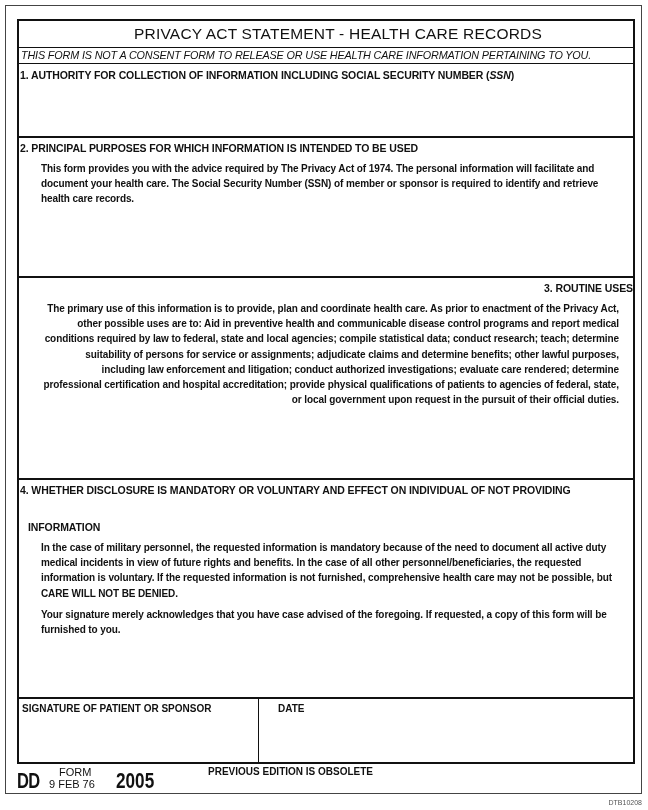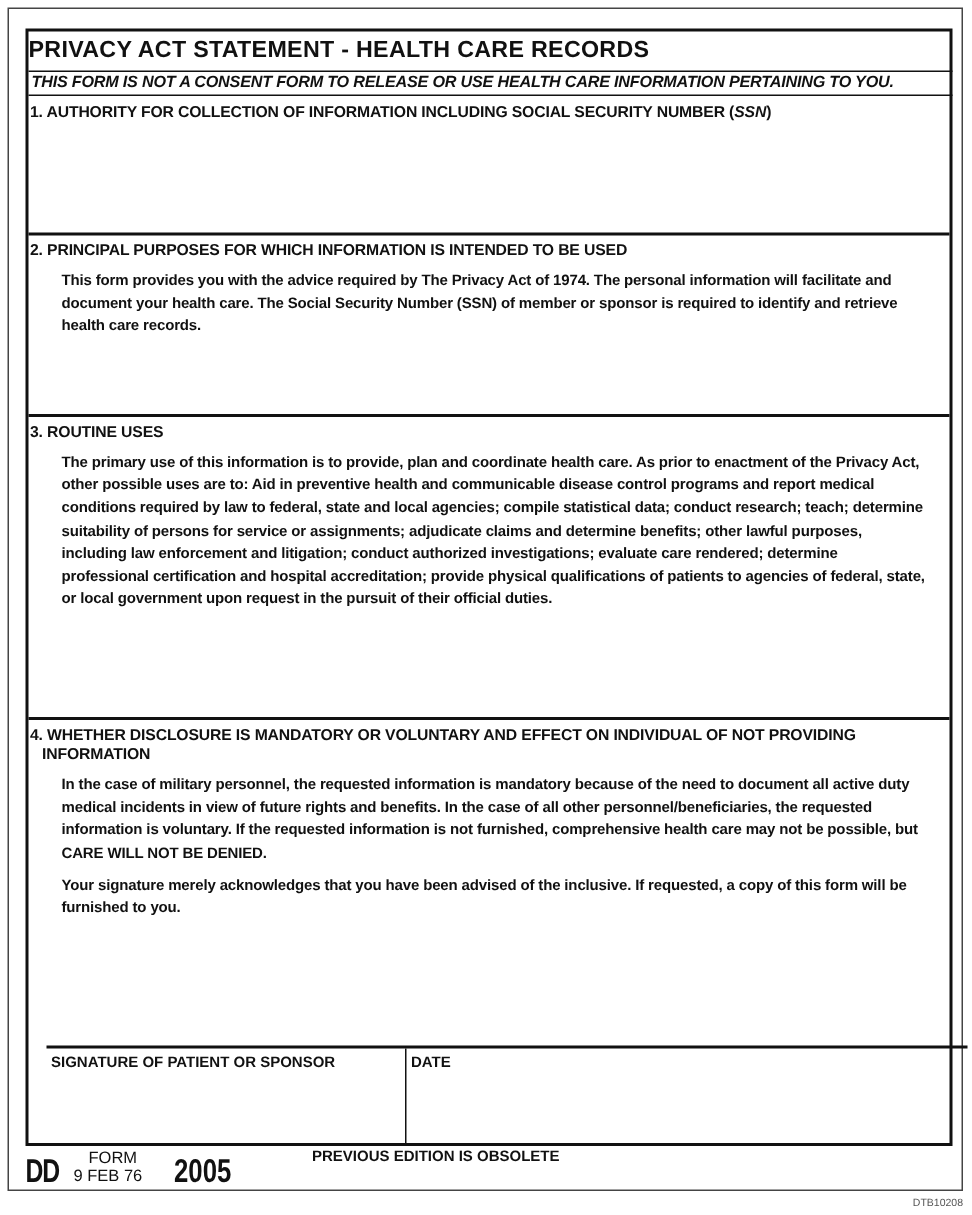--- a/index.html
+++ b/index.html
@@ -2,37 +2,37 @@
 <html><head>
 <meta charset="utf-8">
 <style>
   html, body { margin: 0; padding: 0; background: #ffffff; }
   body { width: 648px; height: 810px; position: relative; overflow: hidden;
          font-family: "Liberation Sans", sans-serif; color: #111; }
   .outer { position: absolute; left: 5px; top: 5px; width: 637px; height: 789px;
            border: 1px solid #444; box-sizing: border-box; }
   .form { position: absolute; left: 17px; top: 19px; width: 618px; height: 745px;
           border: 2px solid #111; box-sizing: border-box; }
-  .title { position: absolute; left: 0; top: 0; width: 100%; height: 26px;
-           text-align: left; font-weight: bold; font-size: 15.5px; line-height: 26px;
+  .title { position: absolute; left: 12px; top: 0; width: 100%; height: 26px;
+           text-align: center; font-weight: normal; font-size: 15.5px; line-height: 26px;
            letter-spacing: 0.2px; }
   .subtitle { position: absolute; left: 0; top: 26px; width: 100%; height: 15px;
               border-top: 1.5px solid #111; border-bottom: 1.5px solid #111;
-              font-style: italic; font-weight: bold; font-size: 10.8px; line-height: 15px;
+              font-style: italic; font-weight: normal; font-size: 10.8px; line-height: 15px;
               white-space: nowrap; padding-left: 2px; box-sizing: content-box; letter-spacing: -0.15px; }
   .section { position: absolute; left: 0; width: 100%; box-sizing: border-box; }
   .section.bordered { border-top: 2px solid #111; }
   .sec-head { font-weight: bold; font-size: 10.5px; line-height: 13px; padding: 4px 0 0 1px; letter-spacing: -0.1px; }
   .sec-head.two-line { padding-right: 10px; }
-  .sec-head .cont { display: block; padding-left: 8px; }
+  .sec-head .cont { display: block; padding-left: 8px; margin-top: 24px; }
   .sec-body { font-weight: bold; font-size: 10px; line-height: 15.2px; padding: 6px 14px 0 22px; letter-spacing: -0.1px; }
   .sec-body p { margin: 0 0 6px 0; }
   .italic { font-style: italic; }
-  .sig-row { position: absolute; left: 12px; top: 676px; width: 100%; height: 65px;
-             border-top: 2px solid #111; display: flex; box-sizing: border-box; }
+  .sig-row { position: absolute; left: 0; top: 676px; width: 100%; height: 65px;
+             border-top: 2px solid #111; display: flex; box-sizing: border-box; gap: 16px; }
   .sig-cell { position: relative; height: 100%; box-sizing: border-box; font-weight: bold;
               font-size: 10px; padding: 4px 0 0 3px; }
   .sig-cell.c1 { width: 240px; border-right: 1.5px solid #111; }
   .sig-cell.c2 { width: 221px; border-right: 1.5px solid #111; }
   .sig-cell.c3 { flex: 1; }
   .footer { position: absolute; left: 17px; top: 764px; width: 618px; height: 30px; }
   .dd { position: absolute; left: 0; top: 4px; font-weight: bold; font-size: 22px;
         letter-spacing: -1px; transform: scaleX(0.75); transform-origin: left; font-family: "Liberation Sans Narrow","Liberation Sans", sans-serif; }
   .form-lbl { position: absolute; left: 42px; top: 2px; font-size: 11px; }
   .form-date { position: absolute; left: 32px; top: 14px; font-size: 11px; }
@@ -47,39 +47,39 @@
 <div class="outer"></div>
 
 <div class="form">
   <div class="title">PRIVACY ACT STATEMENT - HEALTH CARE RECORDS</div>
   <div class="subtitle">THIS FORM IS NOT A CONSENT FORM TO RELEASE OR USE HEALTH CARE INFORMATION PERTAINING TO YOU.</div>
 
   <div class="section" style="top:44px;height:74px;">
     <div class="sec-head"><span>1. AUTHORITY FOR COLLECTION OF INFORMATION INCLUDING SOCIAL SECURITY NUMBER (</span><span class="italic">SSN</span><span>)</span></div>
   </div>
 
-  <div class="section bordered" style="top:134px;height:170px;">
+  <div class="section bordered" style="top:115px;height:170px;">
     <div class="sec-head">2. PRINCIPAL PURPOSES FOR WHICH INFORMATION IS INTENDED TO BE USED</div>
     <div class="sec-body">
       <p>This form provides you with the advice required by The Privacy Act of 1974. The personal information will facilitate and document your health care. The Social Security Number (SSN) of member or sponsor is required to identify and retrieve health care records.</p>
     </div>
   </div>
 
-  <div class="section bordered" style="top:255px;height:202px;">
+  <div class="section bordered" style="top:255px;height:202px;text-align:right;">
     <div class="sec-head">3. ROUTINE USES</div>
     <div class="sec-body">
       <p>The primary use of this information is to provide, plan and coordinate health care. As prior to enactment of the Privacy Act, other possible uses are to: Aid in preventive health and communicable disease control programs and report medical conditions required by law to federal, state and local agencies; compile statistical data; conduct research; teach; determine suitability of persons for service or assignments; adjudicate claims and determine benefits; other lawful purposes, including law enforcement and litigation; conduct authorized investigations; evaluate care rendered; determine professional certification and hospital accreditation; provide physical qualifications of patients to agencies of federal, state, or local government upon request in the pursuit of their official duties.</p>
     </div>
   </div>
 
   <div class="section bordered" style="top:457px;height:247px;">
     <div class="sec-head two-line"><span>4. WHETHER DISCLOSURE IS MANDATORY OR VOLUNTARY AND EFFECT ON INDIVIDUAL OF NOT PROVIDING</span><span class="cont">INFORMATION</span></div>
     <div class="sec-body">
       <p>In the case of military personnel, the requested information is mandatory because of the need to document all active duty medical incidents in view of future rights and benefits. In the case of all other personnel/beneficiaries, the requested information is voluntary. If the requested information is not furnished, comprehensive health care may not be possible, but CARE WILL NOT BE DENIED.</p>
-      <p>Your signature merely acknowledges that you have been advised of the inclusive. If requested, a copy of this form will be furnished to you.</p>
+      <p>Your signature merely acknowledges that you have case advised of the foregoing. If requested, a copy of this form will be furnished to you.</p>
     </div>
   </div>
 
   <div class="sig-row">
     <div class="sig-cell c1">
       <span>SIGNATURE OF PATIENT OR SPONSOR</span>
     </div>
     <div class="sig-cell c3">
       <span>DATE</span>
     </div>

